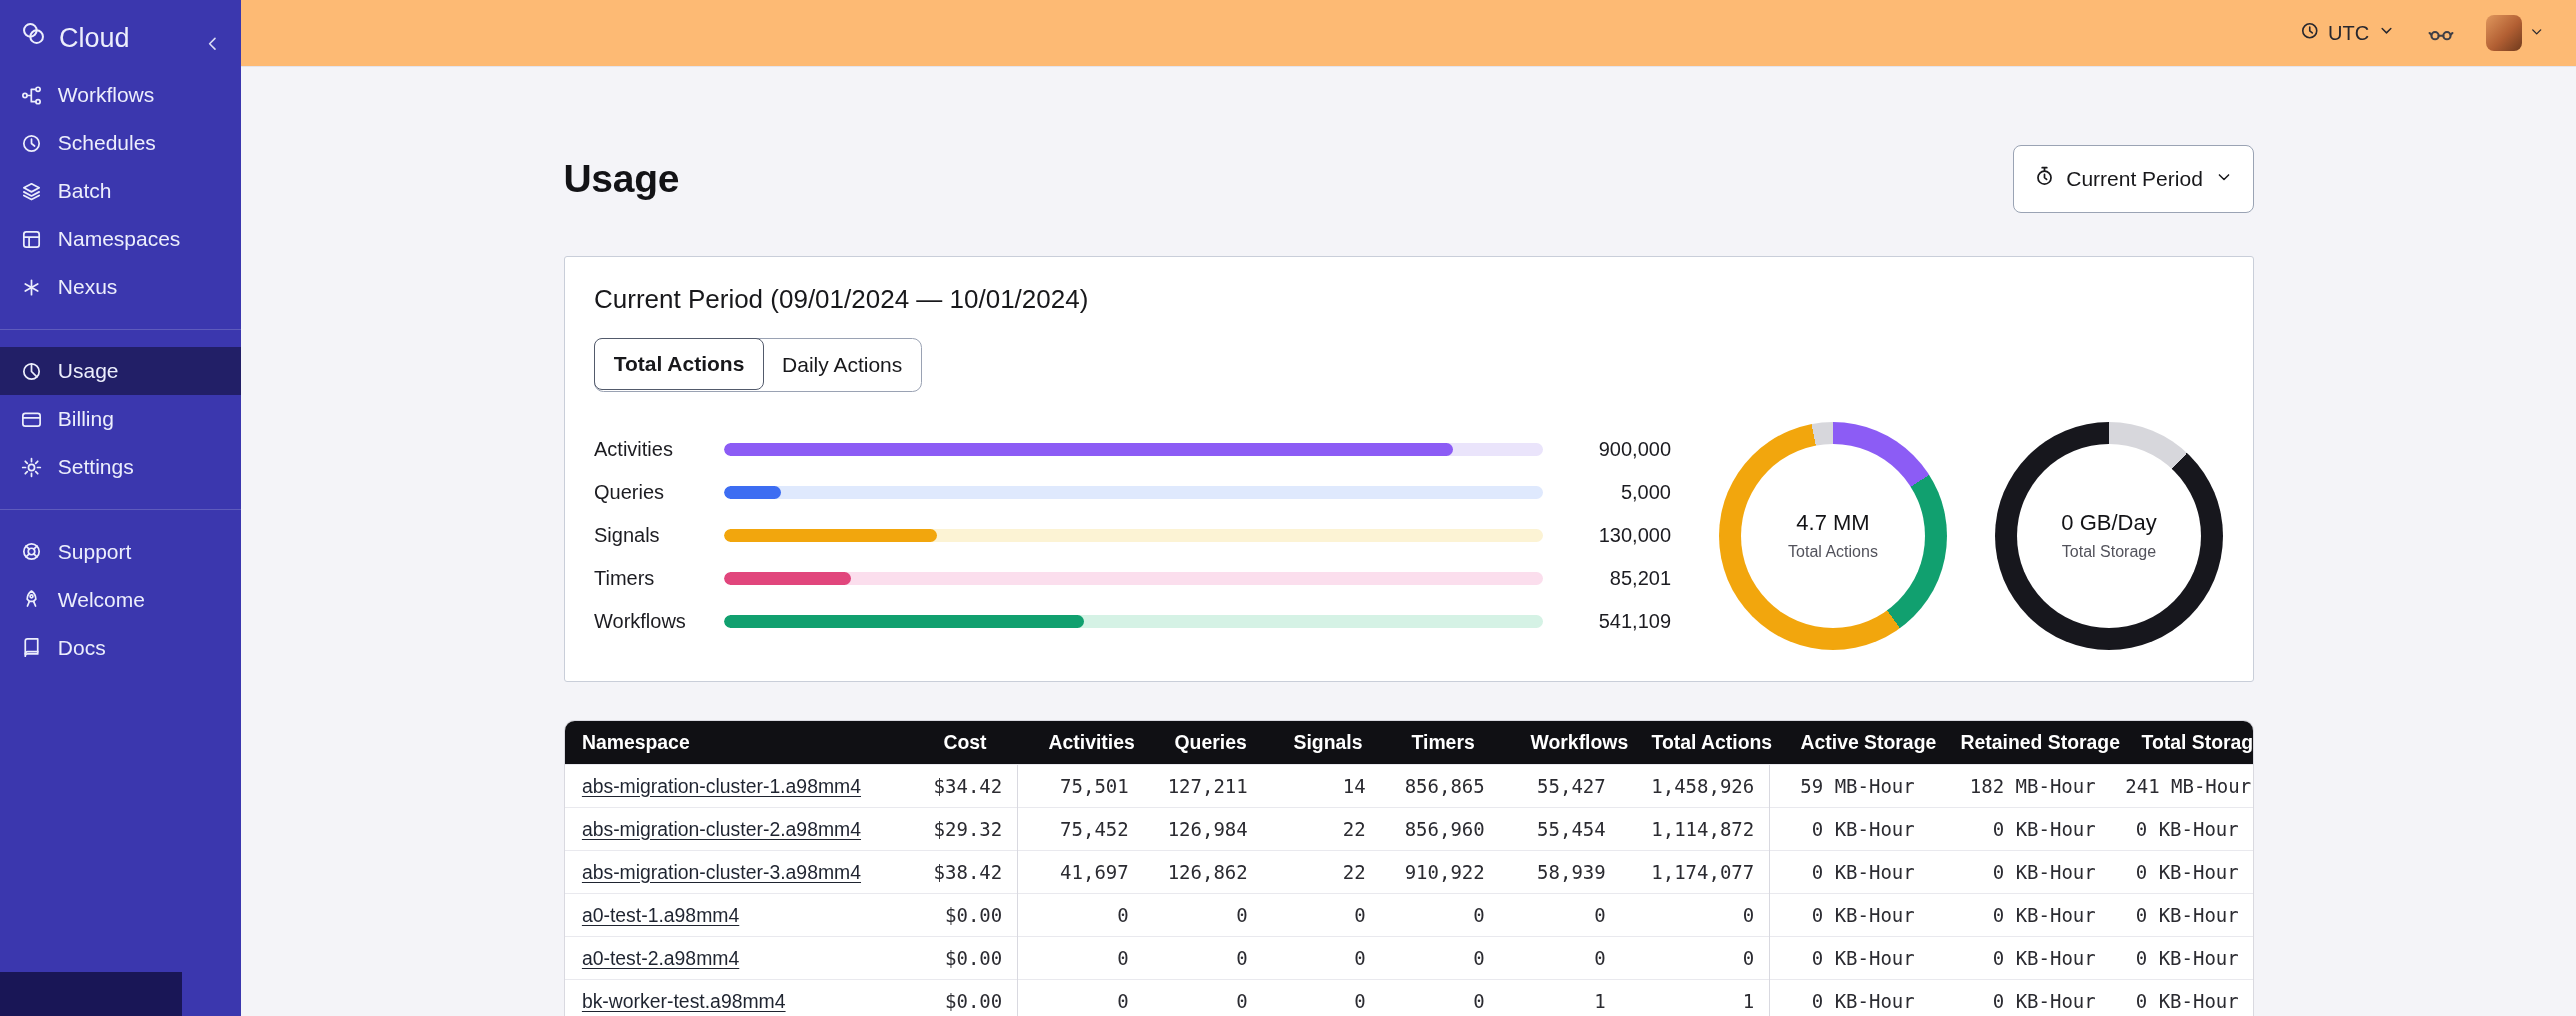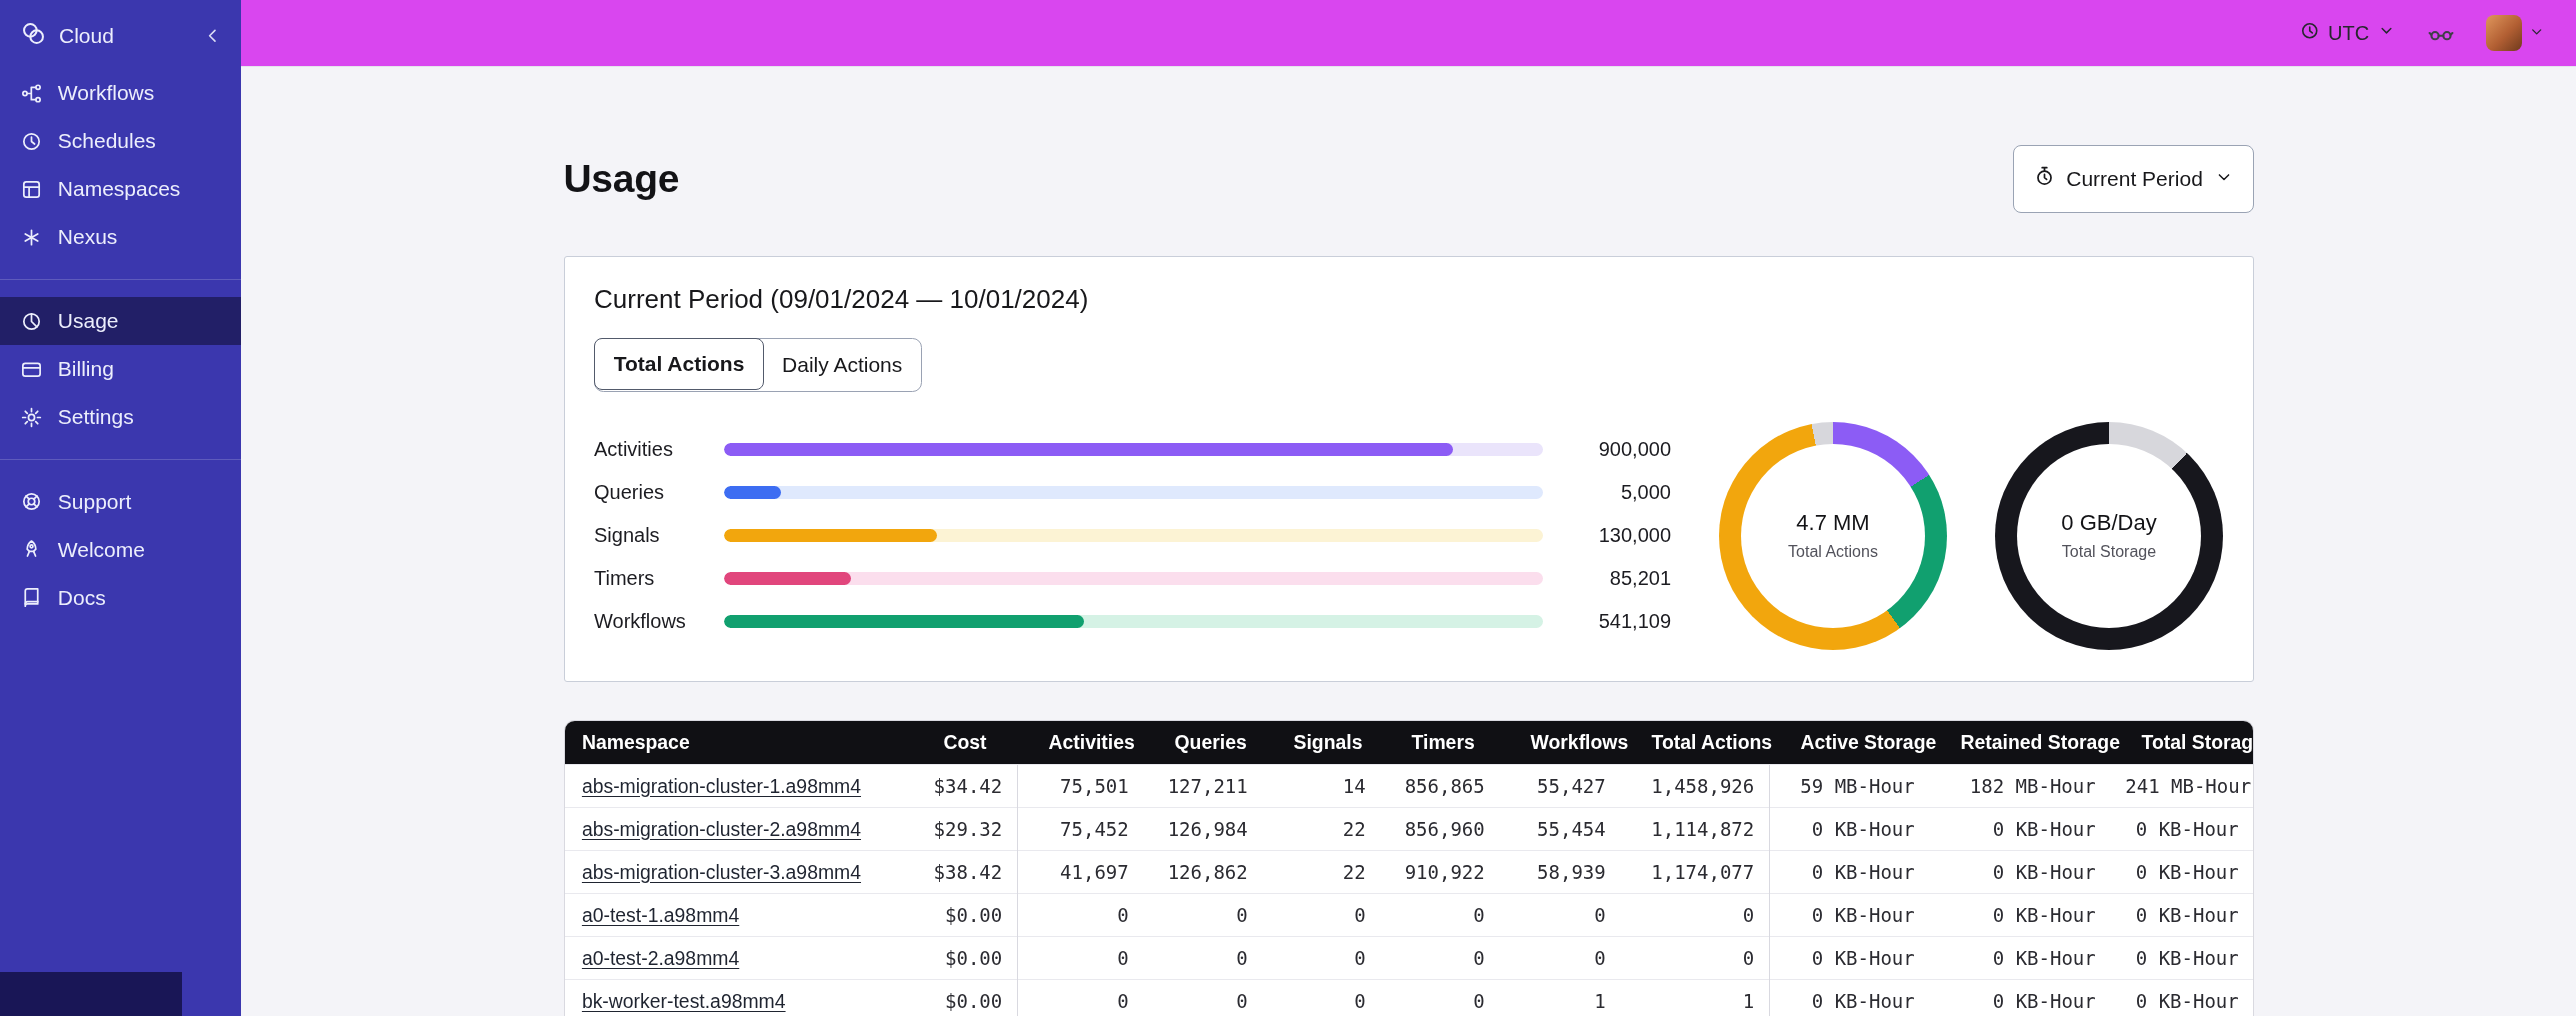--- a/index.html
+++ b/index.html
@@ -2,33 +2,33 @@
 <html style="font-size:10.7px"><head>
 <meta charset="utf-8">
 <style>
   * { box-sizing: border-box; margin: 0; padding: 0; }
   html, body { width: 2576px; height: 1016px; overflow: hidden; }
   body { font-family: "Liberation Sans", sans-serif; background: #f4f4f8; color: #18181b; }
   #app { display: flex; width: 100%; height: 100%; }
 
   
   .sidebar { width: 241px; flex-shrink: 0; background: #3b37ae; color: #eceefc; display: flex; flex-direction: column; position: relative; }
-  .brand { display: flex; align-items: center; gap: 12px; padding: 20px 17.4px 17.4px 20px; font-size: 21px; }
+  .brand { display: flex; align-items: flex-end; gap: 12px; padding: 20px 17.4px 17.4px 20px; font-size: 27px; }
   .brand .spacer { flex: 1; }
   .collapse { display: flex; align-items: center; cursor: pointer; opacity: .9; }
   .nav { display: flex; flex-direction: column; }
   .nav-item { display: flex; align-items: center; gap: 14.8px; height: 48px; padding: 0 20px; font-size: 21px; cursor: pointer; white-space: nowrap; }
   .nav-item.active { background: #221f67; }
   .nav-item svg { flex-shrink: 0; }
   .sdivider { height: 1.3px; background: rgba(255,255,255,.18); margin: 17.4px 0; }
   .sfooter { position: absolute; left: 0; bottom: 0; width: 182px; height: 44px; background: #191656; }
 
   
   .rightcol { flex: 1; display: flex; flex-direction: column; min-width: 0; }
-  .topbar { height: 67px; flex-shrink: 0; background: #d946ef; border-bottom: 1.3px solid #e4e4ec; display: flex; align-items: center; justify-content: flex-end; gap: 31px; padding: 0 31px; color: #27272e; }
+  .topbar { height: 67px; flex-shrink: 0; background: #fdba74; border-bottom: 1.3px solid #e4e4ec; display: flex; align-items: center; justify-content: flex-end; gap: 31px; padding: 0 31px; color: #27272e; }
   .tz { display: flex; align-items: center; gap: 8px; font-size: 20px; cursor: pointer; }
   .iconbtn { display: flex; align-items: center; cursor: pointer; color: #3f3f46; }
   .account { display: flex; align-items: center; gap: 5.4px; cursor: pointer; }
   .avatar { width: 36px; height: 36px; border-radius: 8px; background: linear-gradient(135deg, #e0975d 0%, #b25f33 55%, #6f3a1d 100%); display: inline-block; }
 
   
   .main { flex: 1; overflow: hidden; padding-top: 78px; }
   .content { width: 1690px; margin: 0 auto; }
   .page-head { display: flex; align-items: center; justify-content: space-between; margin-bottom: 43px; }
   h1 { font-size: 39px; font-weight: 600; color: #131316; letter-spacing: -0.3px; }
@@ -94,20 +94,28 @@
             <path d="M7.4 12h4.4M11.8 12V5.6h4.8M11.8 12v6.4h4.8"></path>
           </svg>
       <span>Workflows</span>
     </div>
     <div class="nav-item">
       <svg width="23" height="23" viewBox="0 0 24 24" fill="none" stroke="currentColor" stroke-width="1.8" stroke-linecap="round" stroke-linejoin="round">
             <circle cx="12" cy="12" r="8"></circle>
             <path d="M12 7.5V12l3.2 2.6"></path>
           </svg>
       <span>Schedules</span>
+    </div>
+    <div class="nav-item">
+      <svg width="23" height="23" viewBox="0 0 24 24" fill="none" stroke="currentColor" stroke-width="1.8" stroke-linecap="round" stroke-linejoin="round">
+            <path d="M12 4l8 4.2-8 4.2-8-4.2z"></path>
+            <path d="M4 12.4l8 4.2 8-4.2"></path>
+            <path d="M4 16.2l8 4.2 8-4.2"></path>
+          </svg>
+      <span>Batch</span>
     </div>
     <div class="nav-item">
       <svg width="23" height="23" viewBox="0 0 24 24" fill="none" stroke="currentColor" stroke-width="1.8" stroke-linecap="round" stroke-linejoin="round">
             <rect x="4" y="4" width="16" height="16" rx="2.5"></rect>
             <path d="M4 9.5h16M9.5 9.5V20"></path>
           </svg>
       <span>Namespaces</span>
     </div>
     <div class="nav-item">
       <svg width="23" height="23" viewBox="0 0 24 24" fill="none" stroke="currentColor" stroke-width="1.8" stroke-linecap="round" stroke-linejoin="round">

